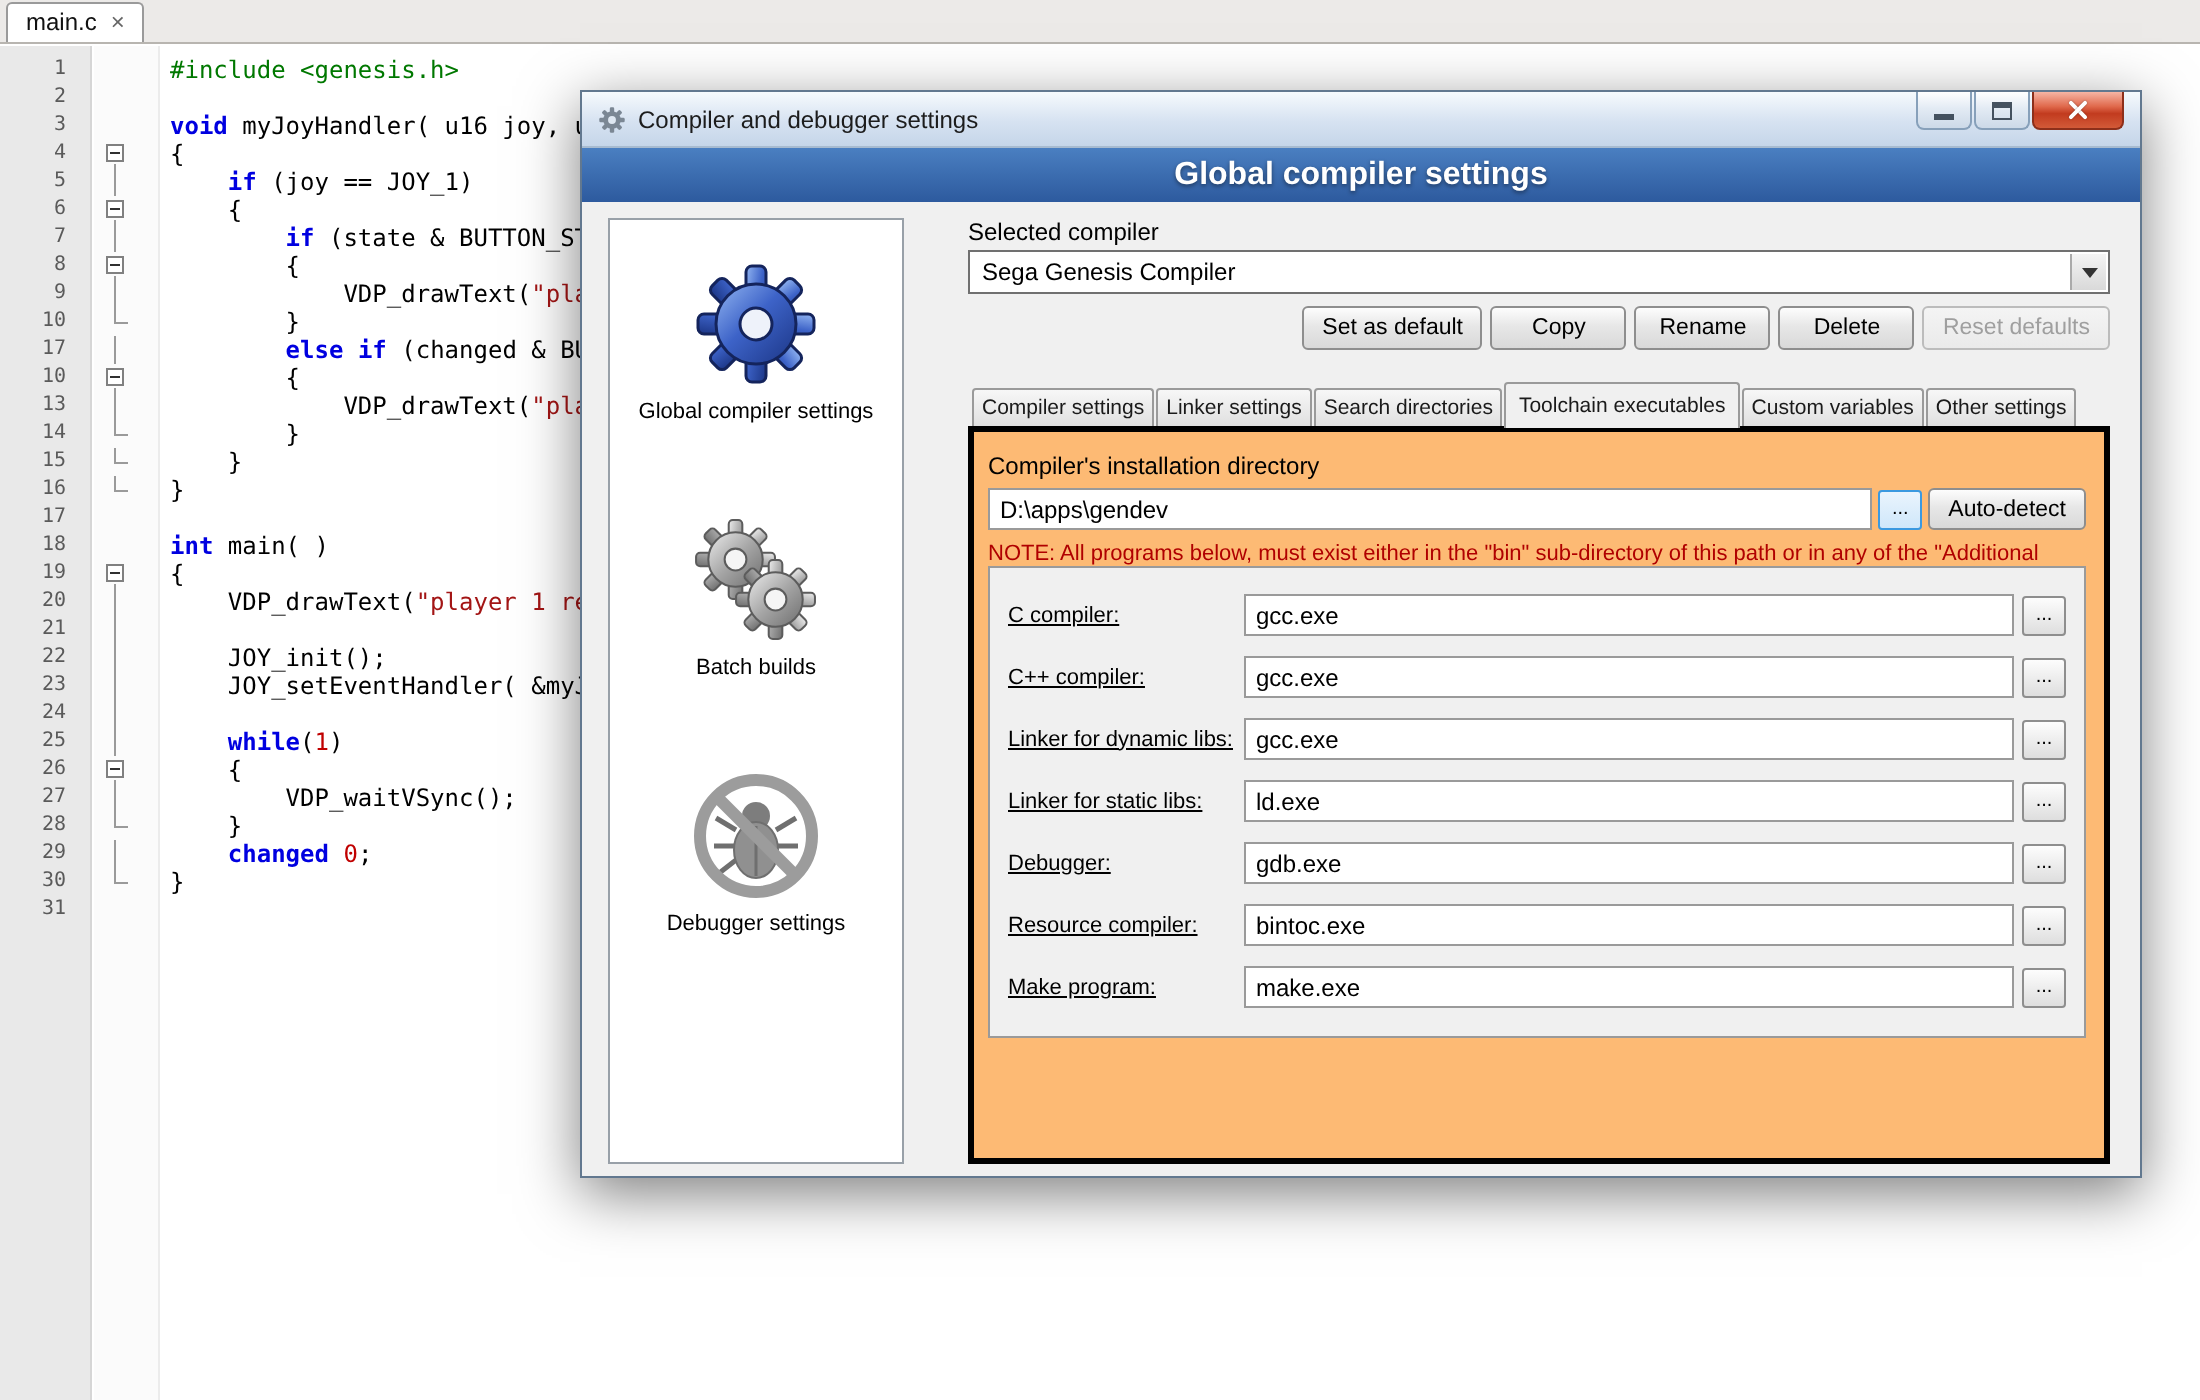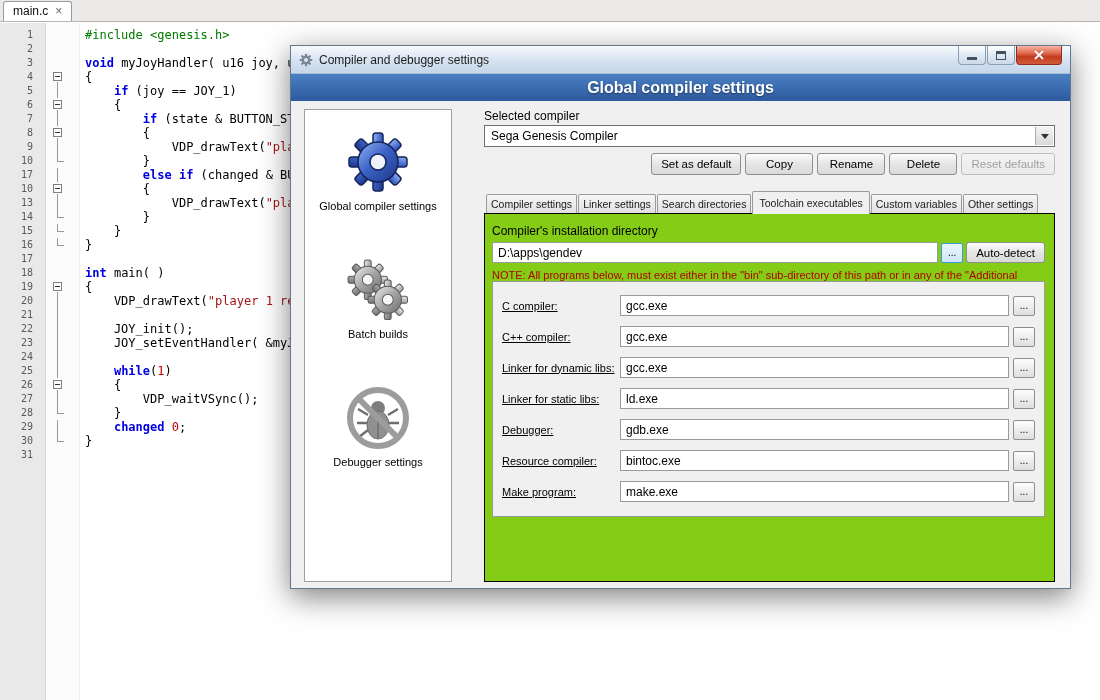--- a/index.html
+++ b/index.html
@@ -115,21 +115,21 @@
   .btn[disabled] { color:#9f9f9f; background:linear-gradient(#f4f4f4,#eaeaea); border-color:#bcbcbc; }
 
   .tabs { display:flex; align-items:flex-end; margin-top:16px; padding-left:2px; position:relative; z-index:2; }
   .tabx {
     font-size:10.5px; padding:3px 4px; color:#1a1a1a; white-space:nowrap;
     background:linear-gradient(#f7f7f7,#e0e0e0); border:1px solid #9a9a9a; border-bottom:none;
     border-radius:2px 2px 0 0; margin-right:1px; cursor:default;
   }
   .tabx.active { background:#f0f0f0; padding:5px 6px; margin-bottom:-1px; font-size:10.5px; }
 
-  .tab-page { flex:1; border:1px solid #000000; background:#84cc16; position:relative; z-index:1; padding:10px 9px 12px 7px; min-height:0; }
+  .tab-page { flex:1; border:3px solid #000000; background:#fdba74; position:relative; z-index:1; padding:10px 9px 12px 7px; min-height:0; }
 
   .dir-row { display:flex; align-items:center; gap:3px; margin-top:4px; }
   .tinput {
     height:21px; border:1px solid #9a9a9a; background:#fff; font-size:12px;
     padding:0 5px; font-family:"Liberation Sans", sans-serif; min-width:0;
   }
   .dir-row .tinput { flex:1; }
   .browse {
     width:22px; height:20px; font-size:10px; line-height:1; padding:0;
     border:1px solid #3b99e0; border-radius:2px;

